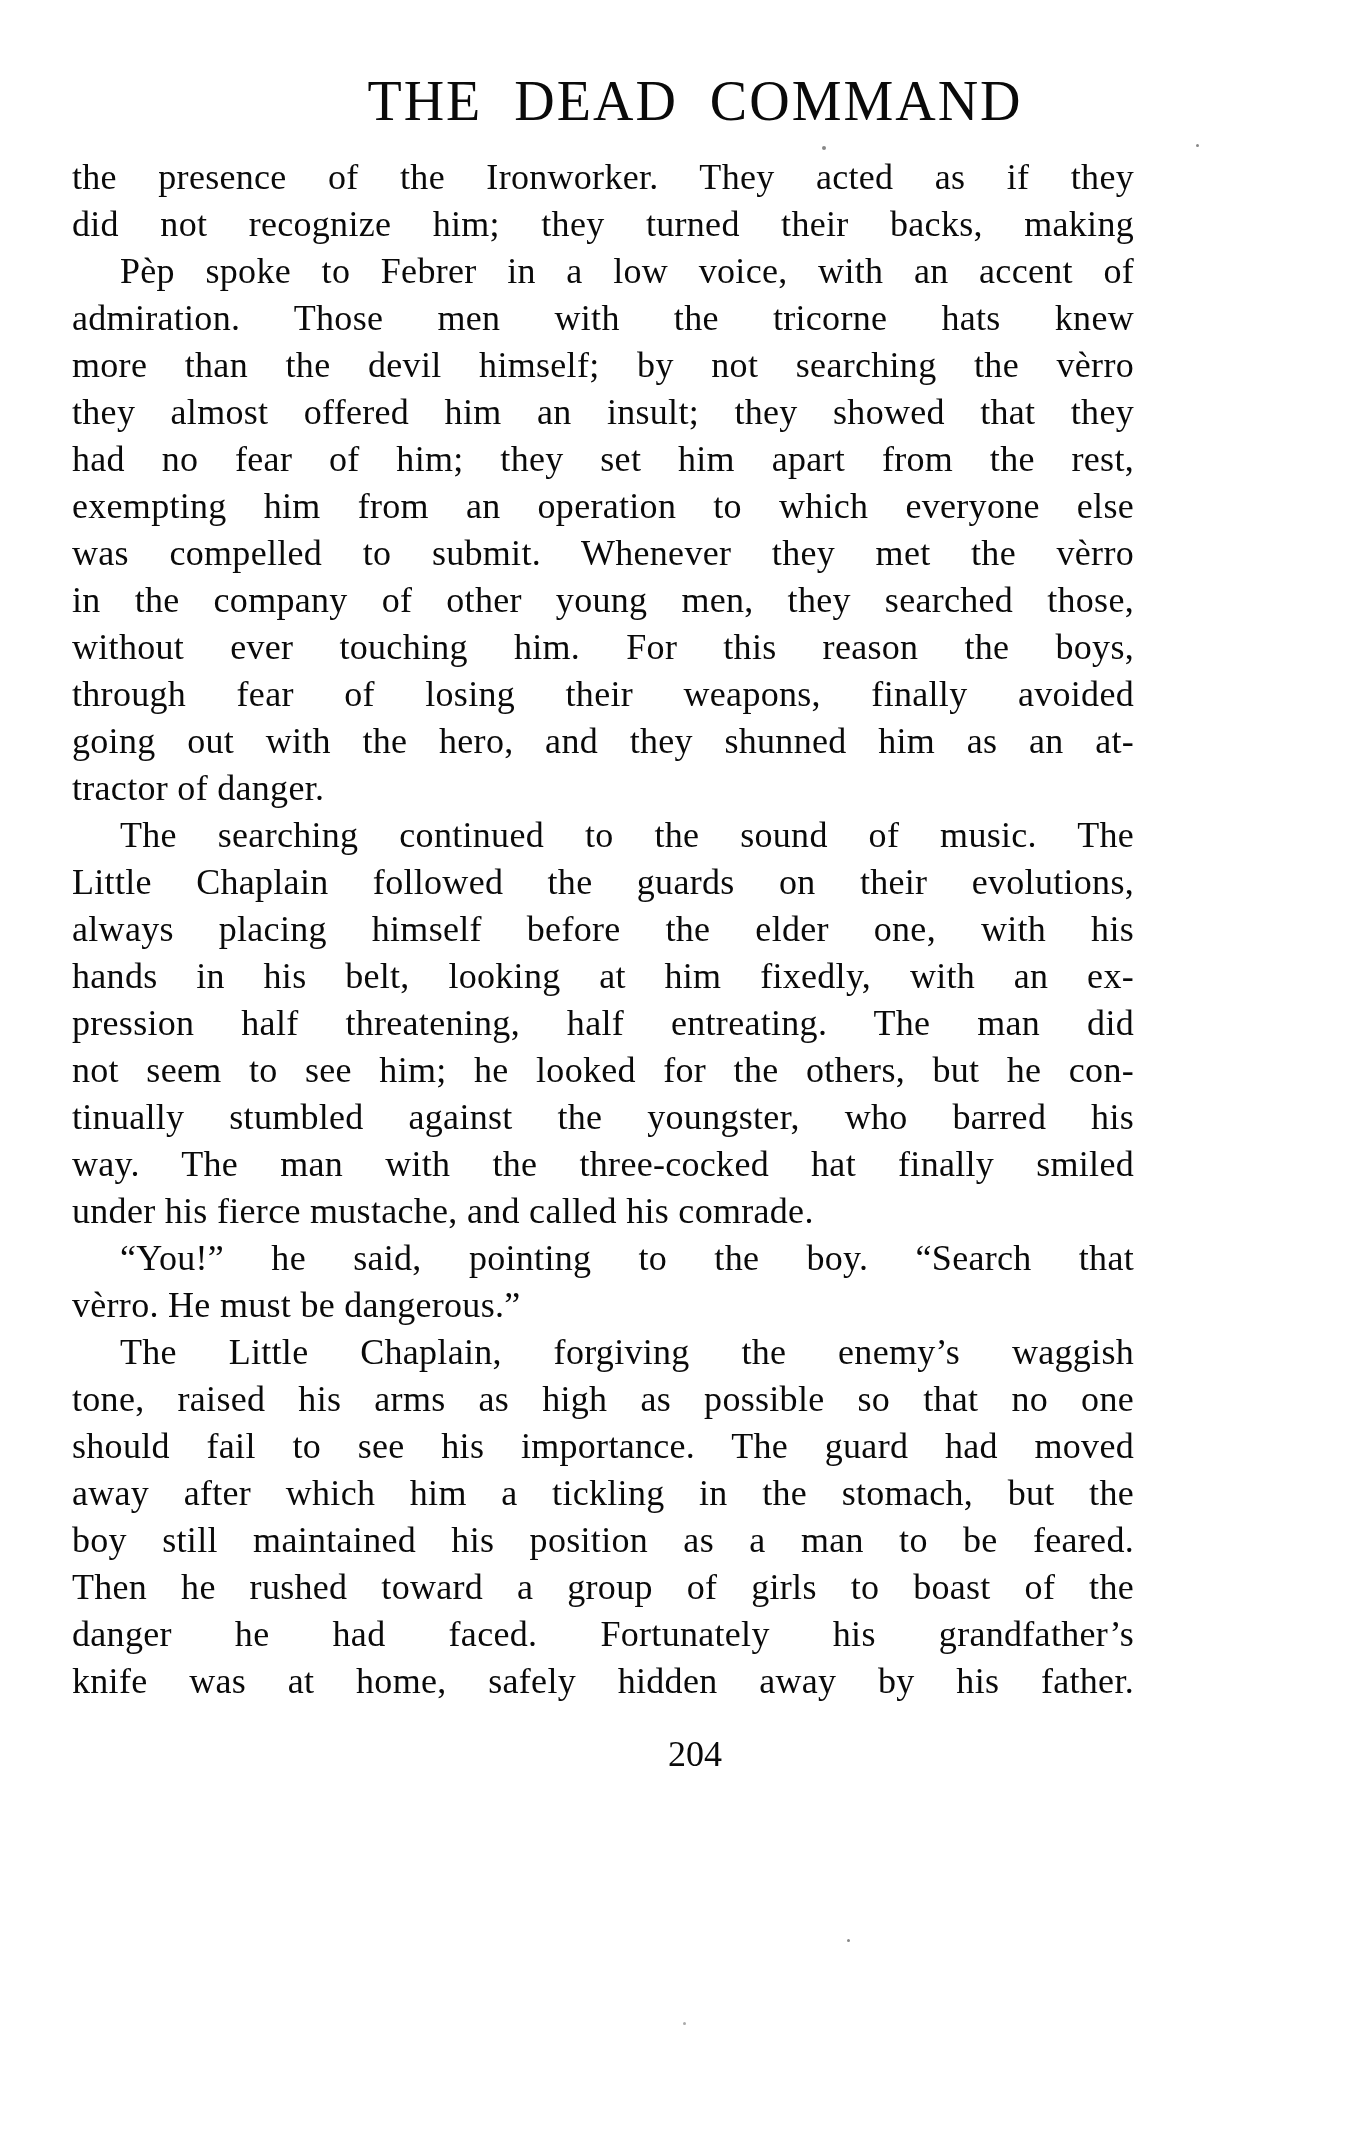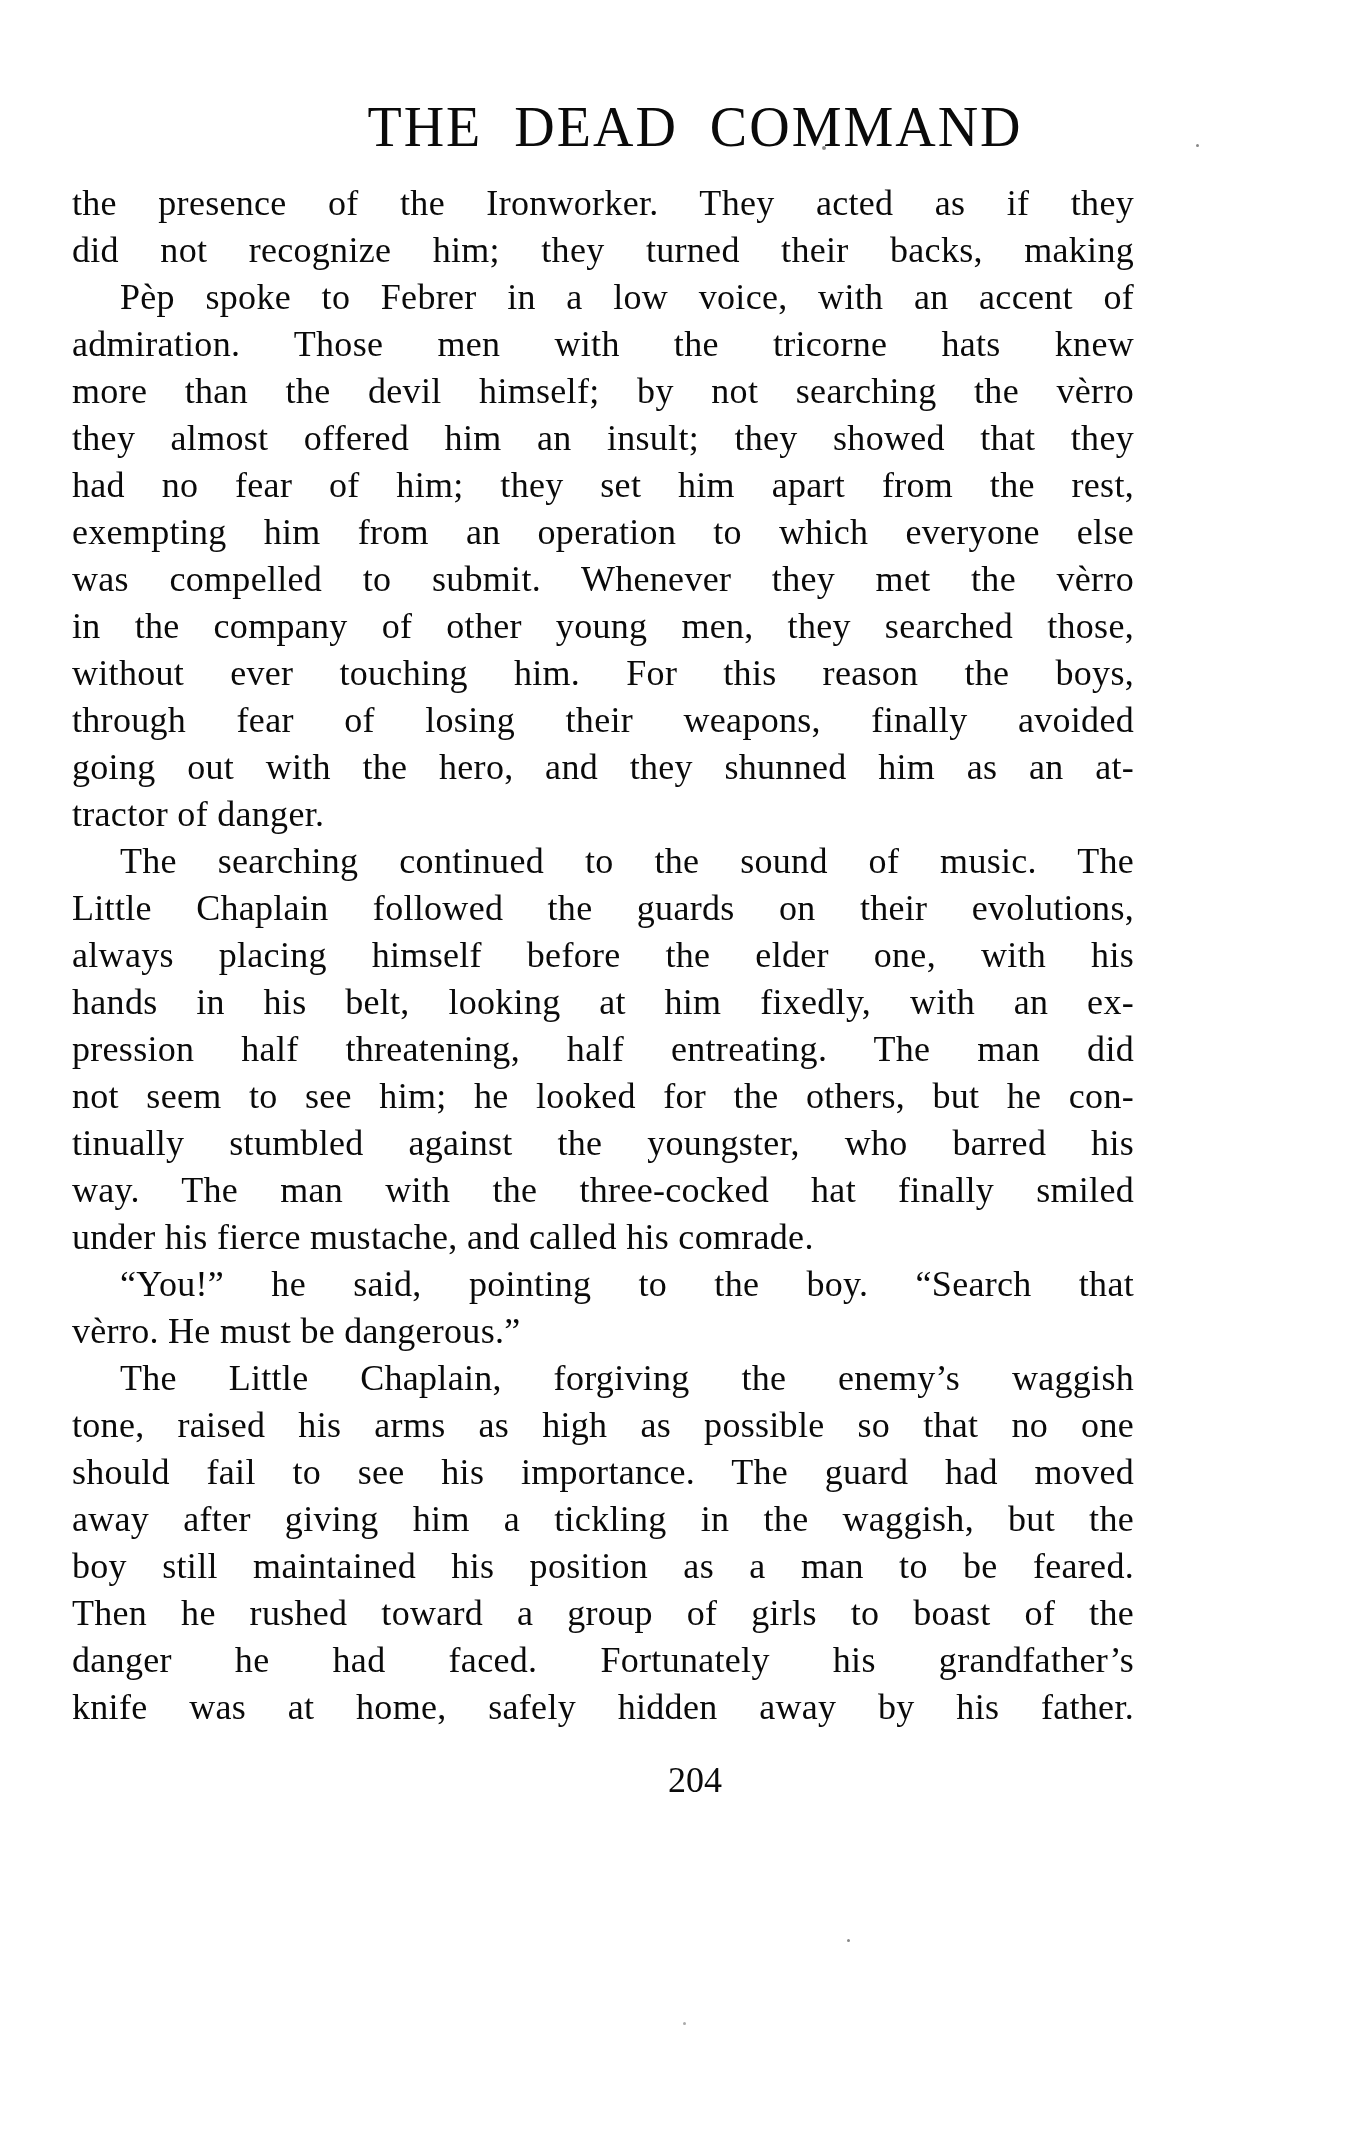--- a/index.html
+++ b/index.html
@@ -14,21 +14,21 @@
     overflow: hidden;
   }
   .page {
     position: absolute;
     inset: 0;
     background: #ffffff;
     color: #0a0a0a;
     font-family: "Liberation Serif", "DejaVu Serif", serif;
   }
   .page-title {
-    margin: 98px 126px 24px 164px;
+    margin: 72px 126px 24px 164px;
     width: 1062px;
     text-align: center;
     font-size: 56px;
     line-height: 58px;
     font-weight: normal;
     letter-spacing: 2px;
     word-spacing: 16px;
     white-space: nowrap;
   }
   .body-text {
@@ -100,21 +100,21 @@
       <div class="line">pression half threatening, half entreating.  The man did</div>
       <div class="line">not seem to see him; he looked for the others, but he con-</div>
       <div class="line">tinually stumbled against the youngster, who barred his</div>
       <div class="line">way.  The man with the three-cocked hat finally smiled</div>
       <div class="line last">under his fierce mustache, and called his comrade.</div>
       <div class="line indent">“You!” he said, pointing to the boy.  “Search that</div>
       <div class="line last">vèrro.  He must be dangerous.”</div>
       <div class="line indent">The Little Chaplain, forgiving the enemy’s waggish</div>
       <div class="line">tone, raised his arms as high as possible so that no one</div>
       <div class="line">should fail to see his importance.  The guard had moved</div>
-      <div class="line">away after giving him a tickling in the waggish, but the</div>
+      <div class="line">away after which him a tickling in the stomach, but the</div>
       <div class="line">boy still maintained his position as a man to be feared.</div>
       <div class="line">Then he rushed toward a group of girls to boast of the</div>
       <div class="line">danger he had faced.  Fortunately his grandfather’s</div>
       <div class="line">knife was at home, safely hidden away by his father.</div>
     </div>
 
   <div class="page-number">204</div>
 
   <div class="speck s1"></div>
   <div class="speck s2"></div>

